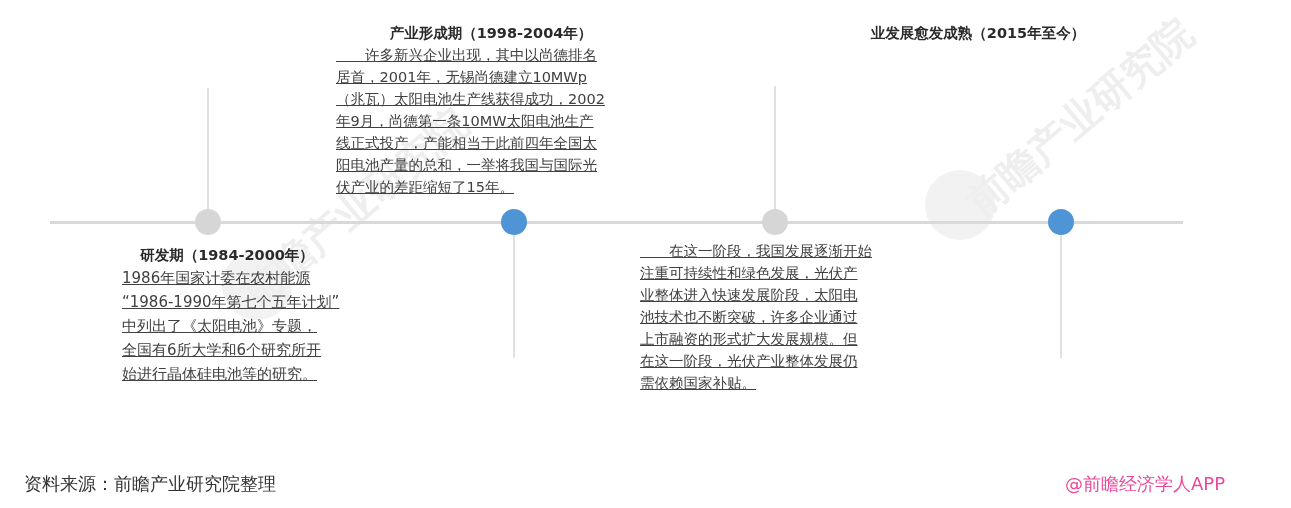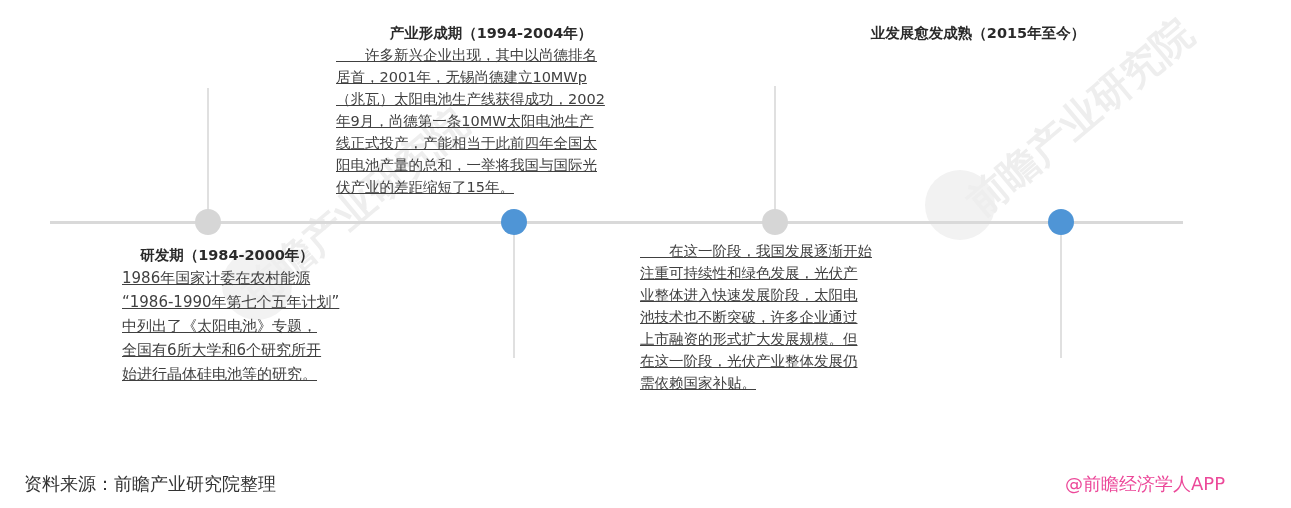--- a/index.html
+++ b/index.html
@@ -116,21 +116,21 @@
   <div class="block" style="left:122px; top:244px; width:240px;">
     <div class="title" style="width:210px;">研发期（1984-2000年）</div>
     <div class="body" style="font-size:15px; line-height:24px;">1986年国家计委在农村能源
 “1986-1990年第七个五年计划”
 中列出了《太阳电池》专题，
 全国有6所大学和6个研究所开
 始进行晶体硅电池等的研究。</div>
   </div>
 
   <div class="block" style="left:336px; top:22px; width:360px;">
-    <div class="title" style="width:310px;">产业形成期（1994-2004年）</div>
+    <div class="title" style="width:310px;">产业形成期（1998-2004年）</div>
     <div class="body">　　许多新兴企业出现，其中以尚德排名
 居首，2001年，无锡尚德建立10MWp
 （兆瓦）太阳电池生产线获得成功，2002
 年9月，尚德第一条10MW太阳电池生产
 线正式投产，产能相当于此前四年全国太
 阳电池产量的总和，一举将我国与国际光
 伏产业的差距缩短了15年。</div>
   </div>
 
   <div class="block" style="left:640px; top:240px; width:300px;">

